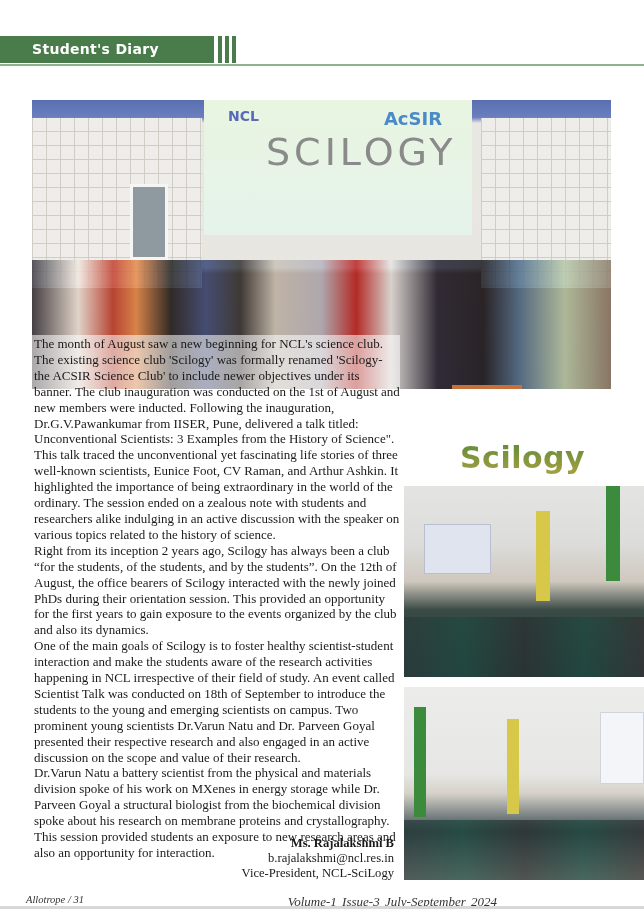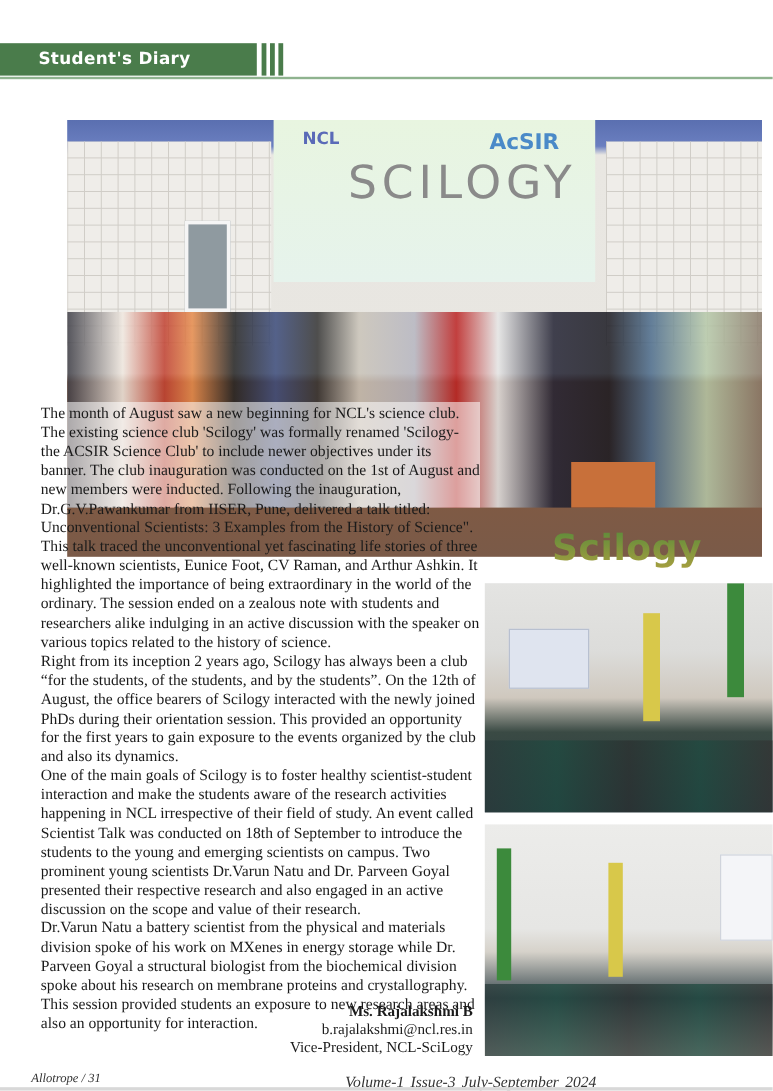--- a/index.html
+++ b/index.html
@@ -3,21 +3,21 @@
 <meta charset="utf-8">
 <style>
   html, body { margin:0; padding:0; }
   body { width:644px; height:909px; background:#ffffff; position:relative; overflow:hidden; font-family:"Liberation Serif", serif; color:#1a1a1a; }
   .header-bar { position:absolute; left:0; top:36px; width:214px; height:27px; background:#4a7c4b; }
   .header-title { position:absolute; left:32px; top:36px; height:27px; line-height:27px; font-family:"DejaVu Sans", sans-serif; font-weight:bold; font-size:14px; color:#ffffff; letter-spacing:0.3px; }
   .header-stripe { position:absolute; top:36px; height:27px; width:4px; background:#4a7c4b; }
   .header-rule { position:absolute; left:0; top:64px; width:644px; height:2px; background:#8fb38f; }
 
   .photo { position:absolute; overflow:hidden; }
-  .main-photo { left:32px; top:100px; width:579px; height:364px; background:linear-gradient(180deg,#5a6fb0 0%,#6b7fc0 6%,#e9e7e2 8%,#e8e6e1 58%,#8a5a3c 60%,#7a5a48 100%);margin-left:24px; }
+  .main-photo { left:32px; top:100px; width:579px; height:289px; background:linear-gradient(180deg,#5a6fb0 0%,#6b7fc0 6%,#e9e7e2 8%,#e8e6e1 58%,#8a5a3c 60%,#7a5a48 100%); }
   .wall-left { position:absolute; left:0; top:18px; width:170px; height:170px; background-image:linear-gradient(90deg,#d0cdc7 1px,transparent 1px),linear-gradient(0deg,#d0cdc7 1px,transparent 1px); background-size:14px 14px; background-color:#efede9; }
   .wall-right { position:absolute; right:0; top:18px; width:130px; height:170px; background-image:linear-gradient(90deg,#d0cdc7 1px,transparent 1px),linear-gradient(0deg,#d0cdc7 1px,transparent 1px); background-size:14px 14px; background-color:#efede9; }
   .window-left { position:absolute; left:98px; top:84px; width:32px; height:70px; background:#8f9aa0; border:3px solid #f5f5f5; }
   .screen { position:absolute; left:172px; top:0px; width:268px; height:135px; background:linear-gradient(180deg,#e8f5e0,#e6f3ec); }
   .screen-ncl { position:absolute; left:24px; top:8px; font-family:"DejaVu Sans", sans-serif; font-size:14px; color:#5a6ab8; font-weight:bold; }
   .screen-acsir { position:absolute; right:30px; top:8px; font-family:"DejaVu Sans", sans-serif; font-size:18px; color:#4a8ac8; font-weight:bold; }
   .screen-logo { position:absolute; left:62px; top:30px; font-family:"DejaVu Sans", sans-serif; font-size:38px; color:#8a8a8a; letter-spacing:4px; }
   .screen-tag { position:absolute; left:0; width:100%; top:85px; text-align:center; font-family:"DejaVu Serif", serif; font-style:italic; font-size:9px; color:#8090a8; }
   .people { position:absolute; left:0; top:160px; width:579px; height:163px; background:linear-gradient(90deg,#3b3b44 0%,#f0e8e0 8%,#c04030 14%,#e58a4a 18%,#222 24%,#3a4a7a 30%,#333 36%,#c9c3b8 42%,#b5b5c0 50%,#b22 56%,#e6e6e6 62%,#223 70%,#1a1a22 78%,#4a6a8a 84%,#b5c8a8 92%,#8a7a6a 100%); opacity:0.85; }
   .lectern { position:absolute; left:420px; top:285px; width:70px; height:38px; background:#c8703a; }

